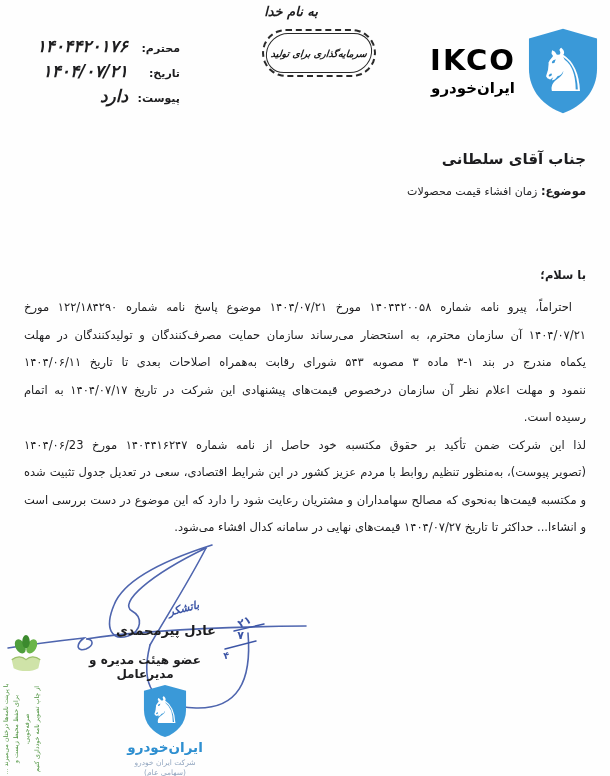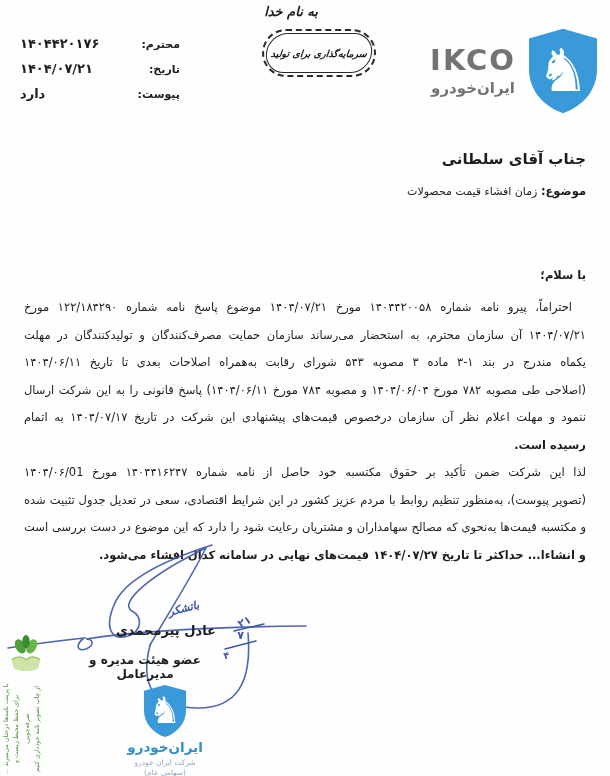--- a/index.html
+++ b/index.html
@@ -22,44 +22,44 @@
   }
   .stamp-inner {
     width:100%; height:100%; border:1.5px solid #2a2a2a; border-radius:24px;
     display:flex; align-items:center; justify-content:center;
     font-size:9.5px; font-weight:bold; font-style:italic;
     transform:skewX(-6deg); white-space:nowrap; color:#191919;
   }
   .meta { position:absolute; right:auto; left:20px; top:36px; width:160px; font-weight:bold; }
   .meta-row { display:flex; align-items:baseline; height:25px; }
   .meta-label { width:52px; font-size:11px; text-align:right; }
-  .meta-value { flex:1; font-size:13px; text-align:left; letter-spacing:.5px; }
+  .meta-value { flex:1; font-size:17px; text-align:right; letter-spacing:.5px;font-style:italic; }
   .logo-top {
     position:absolute; right:10px; top:27px; display:flex; flex-direction:row-reverse;
     align-items:center; gap:10px; direction:ltr;
   }
-  .logo-text { text-align:center; color:#737373; }
+  .logo-text { text-align:center; color:#000000; }
   .logo-latin { font-size:29px; font-weight:bold; letter-spacing:2px; line-height:1; font-family:"DejaVu Sans", sans-serif; }
   .logo-fa-top { font-size:15px; font-weight:bold; margin-top:4px; direction:rtl; }
   .shield { position:relative; line-height:0; }
   
   .recipient { position:absolute; right:24px; top:150px; text-align:right; }
   .rec-name  { font-size:15px; font-weight:bold; }
   .rec-title { font-size:13.5px; font-weight:bold; margin-top:15px; }
   .subject   { font-size:11px; margin-top:16px;margin-left:34px; }
   .subject b { font-size:11.5px; }
   
   .salutation { position:absolute; right:24px; top:268px; font-size:11.5px; font-weight:bold;text-align:right; }
   .body-text { position:absolute; right:24px; left:24px; top:294px; overflow:hidden; }
   .bline {
     font-size:11.5px; line-height:27.5px; height:27.5px;
     text-align:justify; text-align-last:justify; white-space:nowrap; overflow:hidden;
   }
   .bline.first { padding-right:14px; }
-  .bline.last  { text-align-last:right; white-space:normal;font-weight:bold; }
+  .bline.last  { text-align-last:right; white-space:normal; }
   
   .sig-svg { position:absolute; left:0; top:535px; pointer-events:none; }
   .scribble {
     position:absolute; left:168px; top:602px; color:#3c55a6; font-size:11px;
     font-weight:bold; font-style:italic; transform:rotate(-14deg); direction:rtl;
   }
   .sig-name  { position:absolute; left:80px;  top:623px; width:136px; text-align:right; font-size:13px; font-weight:bold; }
   .sig-title { position:absolute; left:60px;  top:653px; width:170px; text-align:center; font-size:12px; font-weight:bold; }
   .sig-date  { position:absolute; left:222px; top:608px; }
   
@@ -120,24 +120,23 @@
       <span>زمان افشاء قیمت محصولات</span>
     </div>
   </div>
 
   <div class="salutation">با سلام؛</div>
 
   <div class="body-text">
     <div class="bline first">احتراماً، پیرو نامه شماره ۱۴۰۴۴۲۰۰۵۸ مورخ ۱۴۰۴/۰۷/۲۱ موضوع پاسخ نامه شماره ۱۲۲/۱۸۴۲۹۰ مورخ</div>
     <div class="bline">۱۴۰۴/۰۷/۲۱ آن سازمان محترم، به استحضار می‌رساند سازمان حمایت مصرف‌کنندگان و تولیدکنندگان در مهلت</div>
     <div class="bline">یکماه مندرج در بند ۱-۳ ماده ۳ مصوبه ۵۴۳ شورای رقابت به‌همراه اصلاحات بعدی تا تاریخ ۱۴۰۴/۰۶/۱۱</div>
-    <div class="bline">(اصلاحی طی مصوبه ۷۸۲ مورخ ۱۴۰۴/۰۶/۰۴ و مصوبه ۷۸۴ مورخ ۱۴۰۴/۰۶/۱۱) پاسخ قانونی را به این شرکت ارسال</div>
     <div class="bline">ننمود و مهلت اعلام نظر آن سازمان درخصوص قیمت‌های پیشنهادی این شرکت در تاریخ ۱۴۰۴/۰۷/۱۷ به اتمام</div>
     <div class="bline last">رسیده است.</div>
-    <div class="bline">لذا این شرکت ضمن تأکید بر حقوق مکتسبه خود حاصل از نامه شماره ۱۴۰۴۴۱۶۲۴۷ مورخ ۱۴۰۴/۰۶/01</div>
+    <div class="bline">لذا این شرکت ضمن تأکید بر حقوق مکتسبه خود حاصل از نامه شماره ۱۴۰۴۴۱۶۲۴۷ مورخ ۱۴۰۴/۰۶/23</div>
     <div class="bline">(تصویر پیوست)، به‌منظور تنظیم روابط با مردم عزیز کشور در این شرایط اقتصادی، سعی در تعدیل جدول تثبیت شده</div>
     <div class="bline">و مکتسبه قیمت‌ها به‌نحوی که مصالح سهامداران و مشتریان رعایت شود را دارد که این موضوع در دست بررسی است</div>
     <div class="bline last">و انشاءا... حداکثر تا تاریخ ۱۴۰۴/۰۷/۲۷ قیمت‌های نهایی در سامانه کدال افشاء می‌شود.</div>
   </div>
 
   <svg class="sig-svg" width="330" height="241" viewBox="0 0 330 241">
     <g fill="none" stroke="#3c55a6" stroke-width="1.6" stroke-linecap="round" opacity="0.9">
       <path d="M212 10 C168 24 124 44 114 70 C104 94 112 106 128 101 C142 96 143 82 132 76 C118 68 150 40 206 13"></path>
       <path d="M206 13 C188 48 166 82 150 110"></path>
       <path d="M8 113 C40 108 66 105 84 103 C75 110 77 117 86 114 C95 110 93 104 86 104 C130 97 210 92 306 91"></path>

